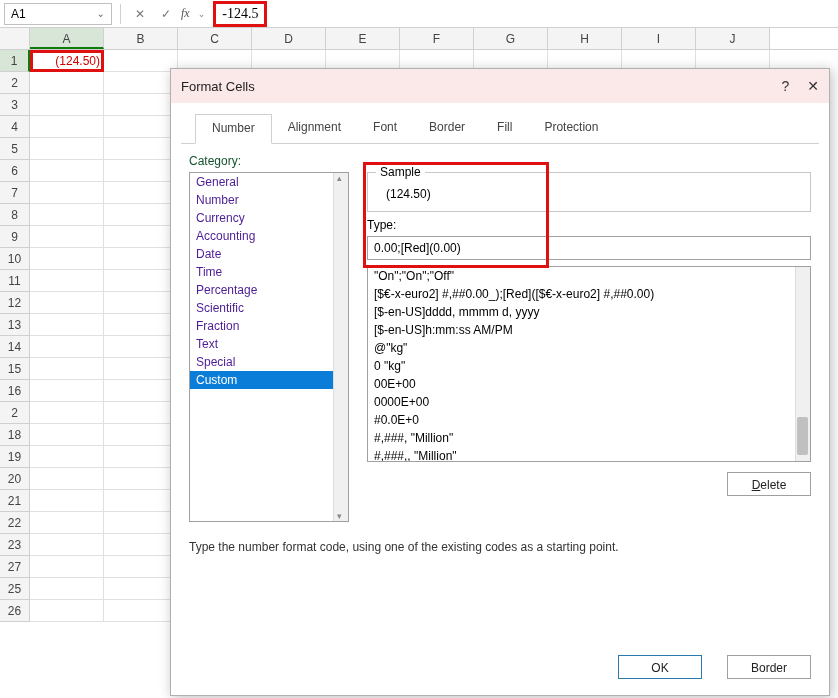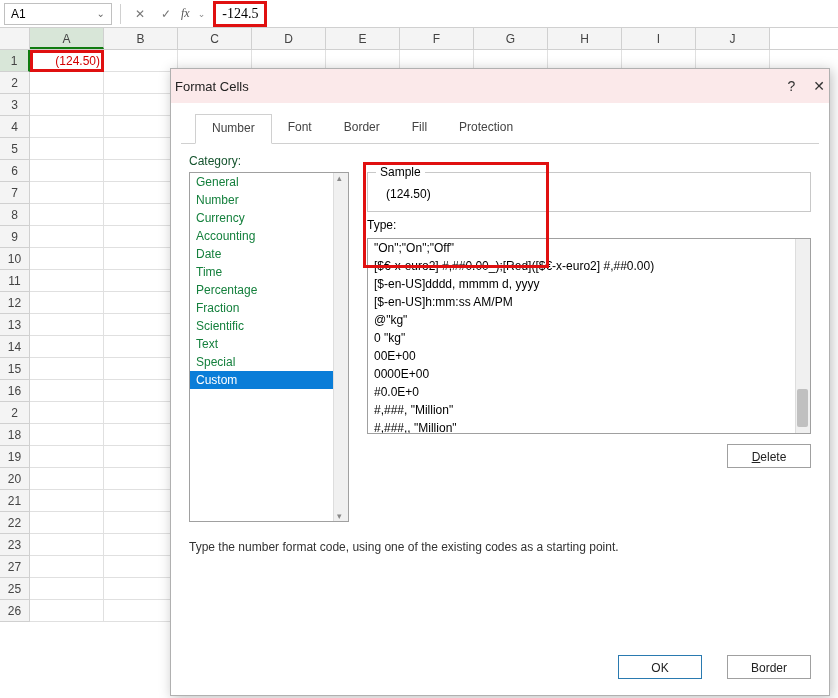--- a/index.html
+++ b/index.html
@@ -109,21 +109,21 @@
       border: 1px solid #b0b0b0;
       box-shadow: 2px 2px 12px rgba(0,0,0,0.25);
       display: flex;
       flex-direction: column;
     }
     .dlg-titlebar {
       height: 34px;
       background: #fbe9ea;
       display: flex;
       align-items: center;
-      padding: 0 4px;
+      padding: 0 10px;
       justify-content: space-between;
     }
     .dlg-title { font-size: 13px; color: #222; }
     .dlg-titleright { display: flex; gap: 18px; align-items: center; color: #333; }
     .dlg-help { font-size: 14px; }
     .dlg-close { font-size: 14px; }
 
     
     .tabs {
       display: flex;
@@ -155,21 +155,21 @@
     .cat-list {
       width: 160px;
       height: 350px;
       border: 1px solid #a0a0a0;
       background: #fff;
       overflow: hidden;
       position: relative;
     }
     .cat-item {
       padding: 1px 6px;
-      color: #15803d;
+      color: #4c1d95;
       line-height: 16px;
     }
     .cat-item.selected { background: #0a7dd8; color: #fff; }
     .cat-scrolltrack {
       position: absolute; right: 0; top: 0; bottom: 0; width: 15px;
       background: #f0f0f0; border-left: 1px solid #ddd;
     }
     .cat-scrolltrack::before { content: "▴"; position: absolute; top: 0; left: 3px; font-size: 9px; color: #888; }
     .cat-scrolltrack::after { content: "▾"; position: absolute; bottom: 0; left: 3px; font-size: 9px; color: #888; }
 
@@ -634,52 +634,54 @@
   <div class="dlg-titlebar">
     <span class="dlg-title">Format Cells</span>
     <div class="dlg-titleright">
       <span class="dlg-help">?</span>
       <span class="dlg-close">✕</span>
     </div>
   </div>
 
   <div class="tabs">
     <div class="tab active">Number</div>
+    <div class="tab">Alignment</div>
     <div class="tab">Font</div>
     <div class="tab">Border</div>
     <div class="tab">Fill</div>
     <div class="tab">Protection</div>
   </div>
 
   <div class="dlg-body">
     <div class="cat-label">Category:</div>
     <div class="cols">
       <div class="cat-list">
         <div class="cat-item">General</div>
           <div class="cat-item">Number</div>
           <div class="cat-item">Currency</div>
           <div class="cat-item">Accounting</div>
           <div class="cat-item">Date</div>
           <div class="cat-item">Time</div>
           <div class="cat-item">Percentage</div>
+          <div class="cat-item">Scientific</div>
           <div class="cat-item">Fraction</div>
-          <div class="cat-item">Scientific</div>
           <div class="cat-item">Text</div>
           <div class="cat-item">Special</div>
           <div class="cat-item selected">Custom</div>
           <div class="cat-scrolltrack"></div>
       </div>
 
       <div class="right-pane">
         <div class="red-sample-box"></div>
         <div class="sample-box">
           <span class="sample-legend">Sample</span>
           <div class="sample-val">(124.50)</div>
         </div>
         <div class="type-label">Type:</div>
+        <input class="type-input" value="0.00;[Red](0.00)" style="">
         <div class="fmt-list">
           <div class="fmt-item">"On";"On";"Off"</div>
             <div class="fmt-item">[$€-x-euro2] #,##0.00_);[Red]([$€-x-euro2] #,##0.00)</div>
             <div class="fmt-item">[$-en-US]dddd, mmmm d, yyyy</div>
             <div class="fmt-item">[$-en-US]h:mm:ss AM/PM</div>
             <div class="fmt-item">@"kg"</div>
             <div class="fmt-item">0 "kg"</div>
             <div class="fmt-item">00E+00</div>
             <div class="fmt-item">0000E+00</div>
             <div class="fmt-item">#0.0E+0</div>

